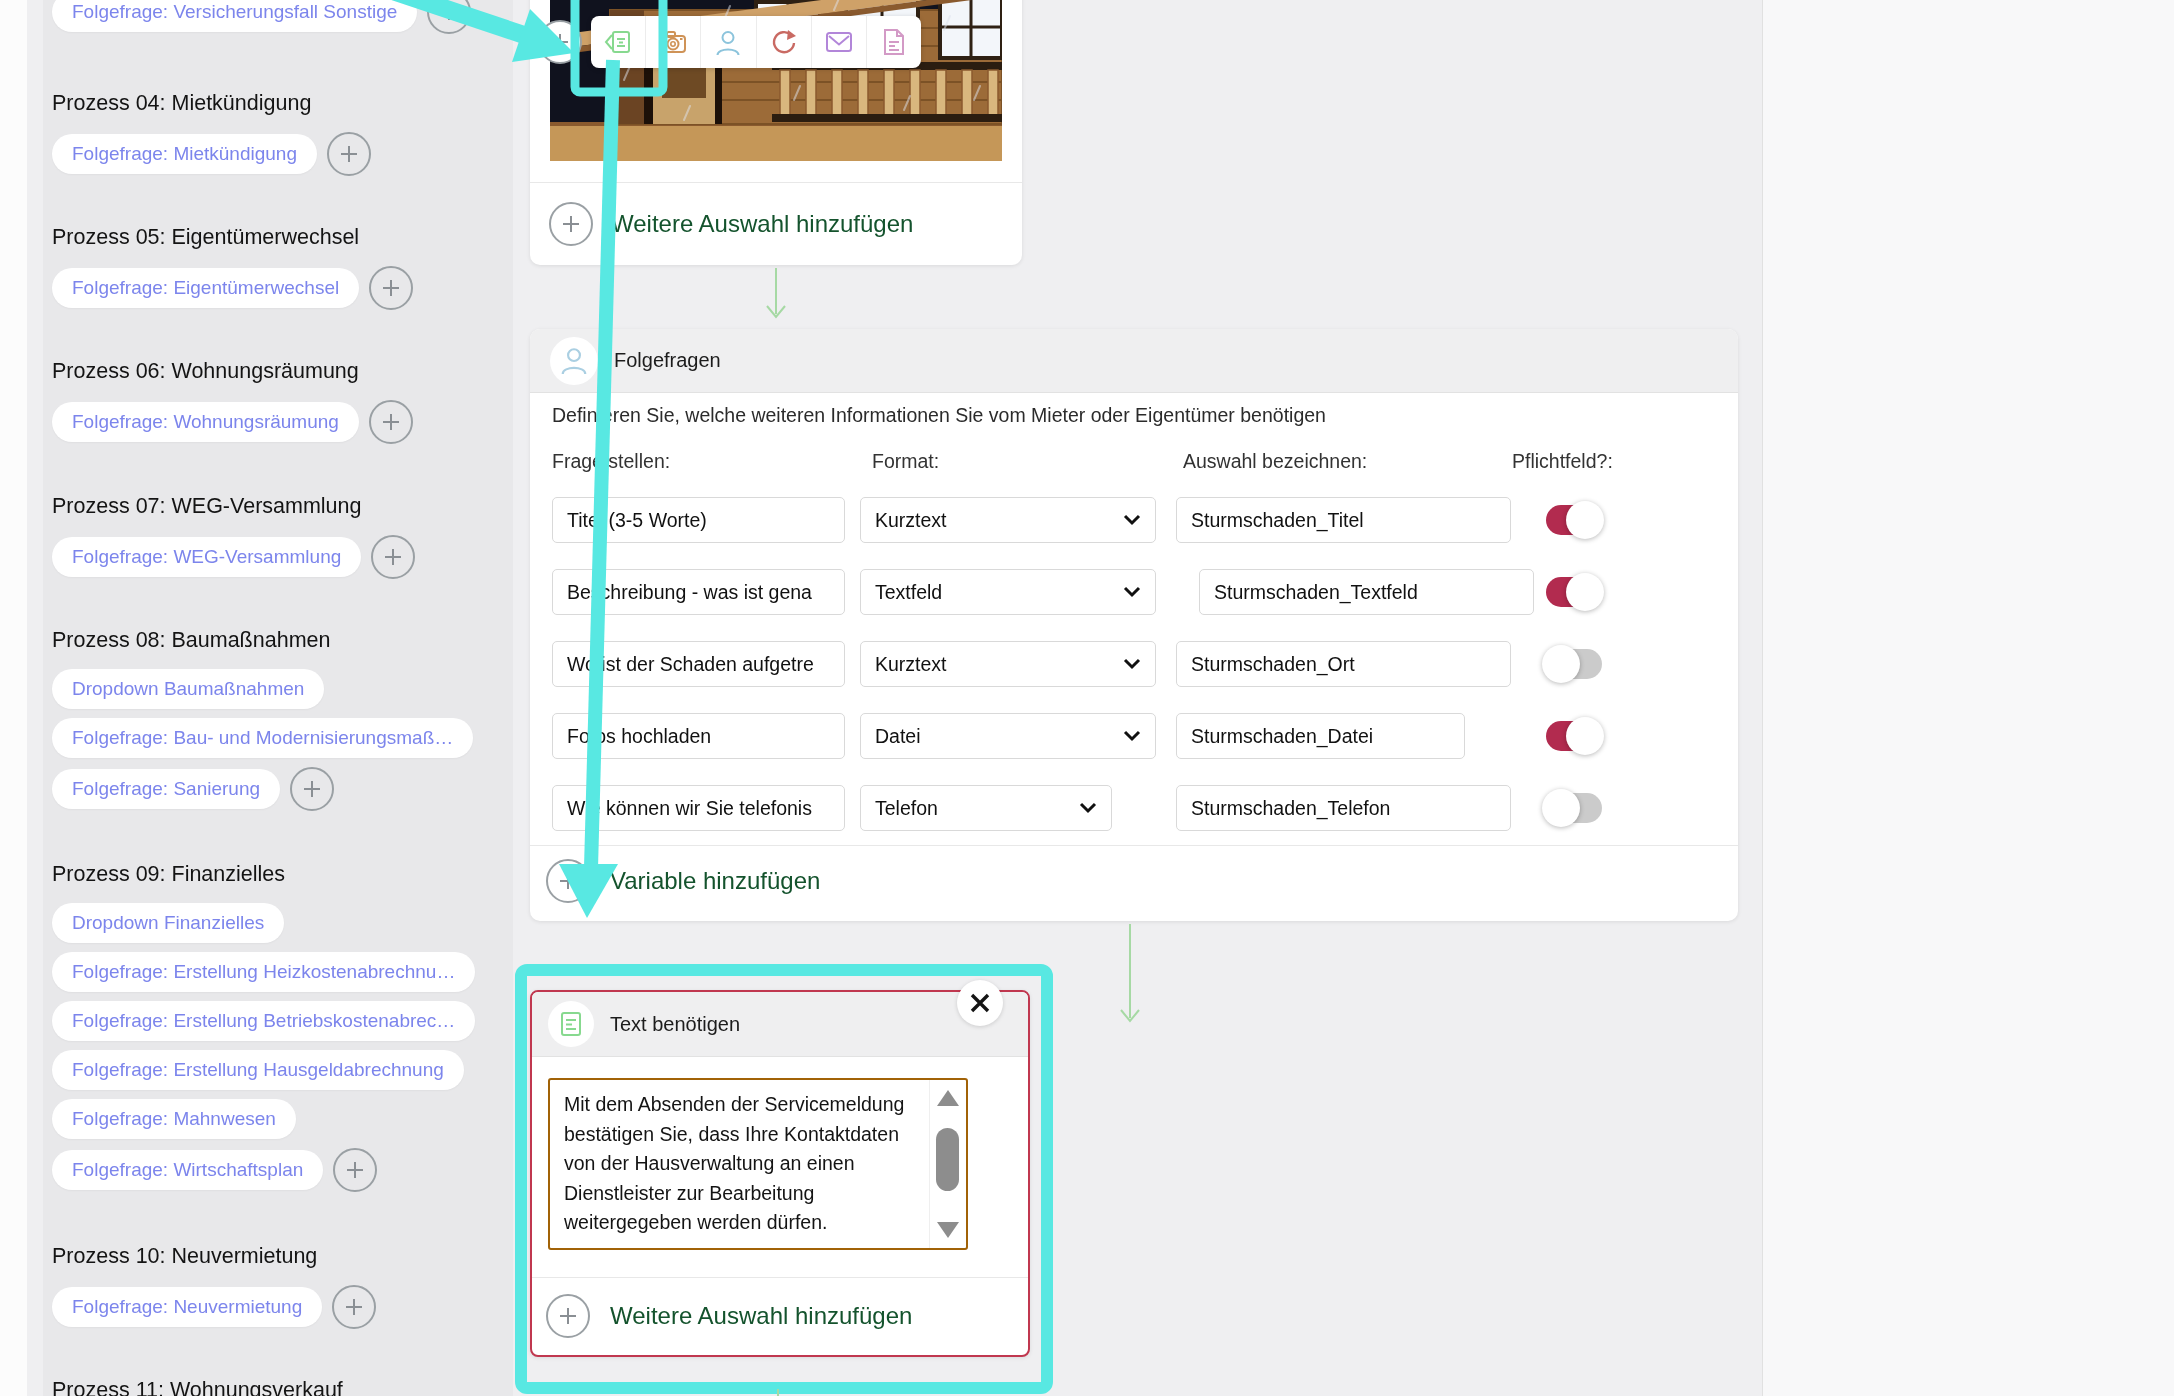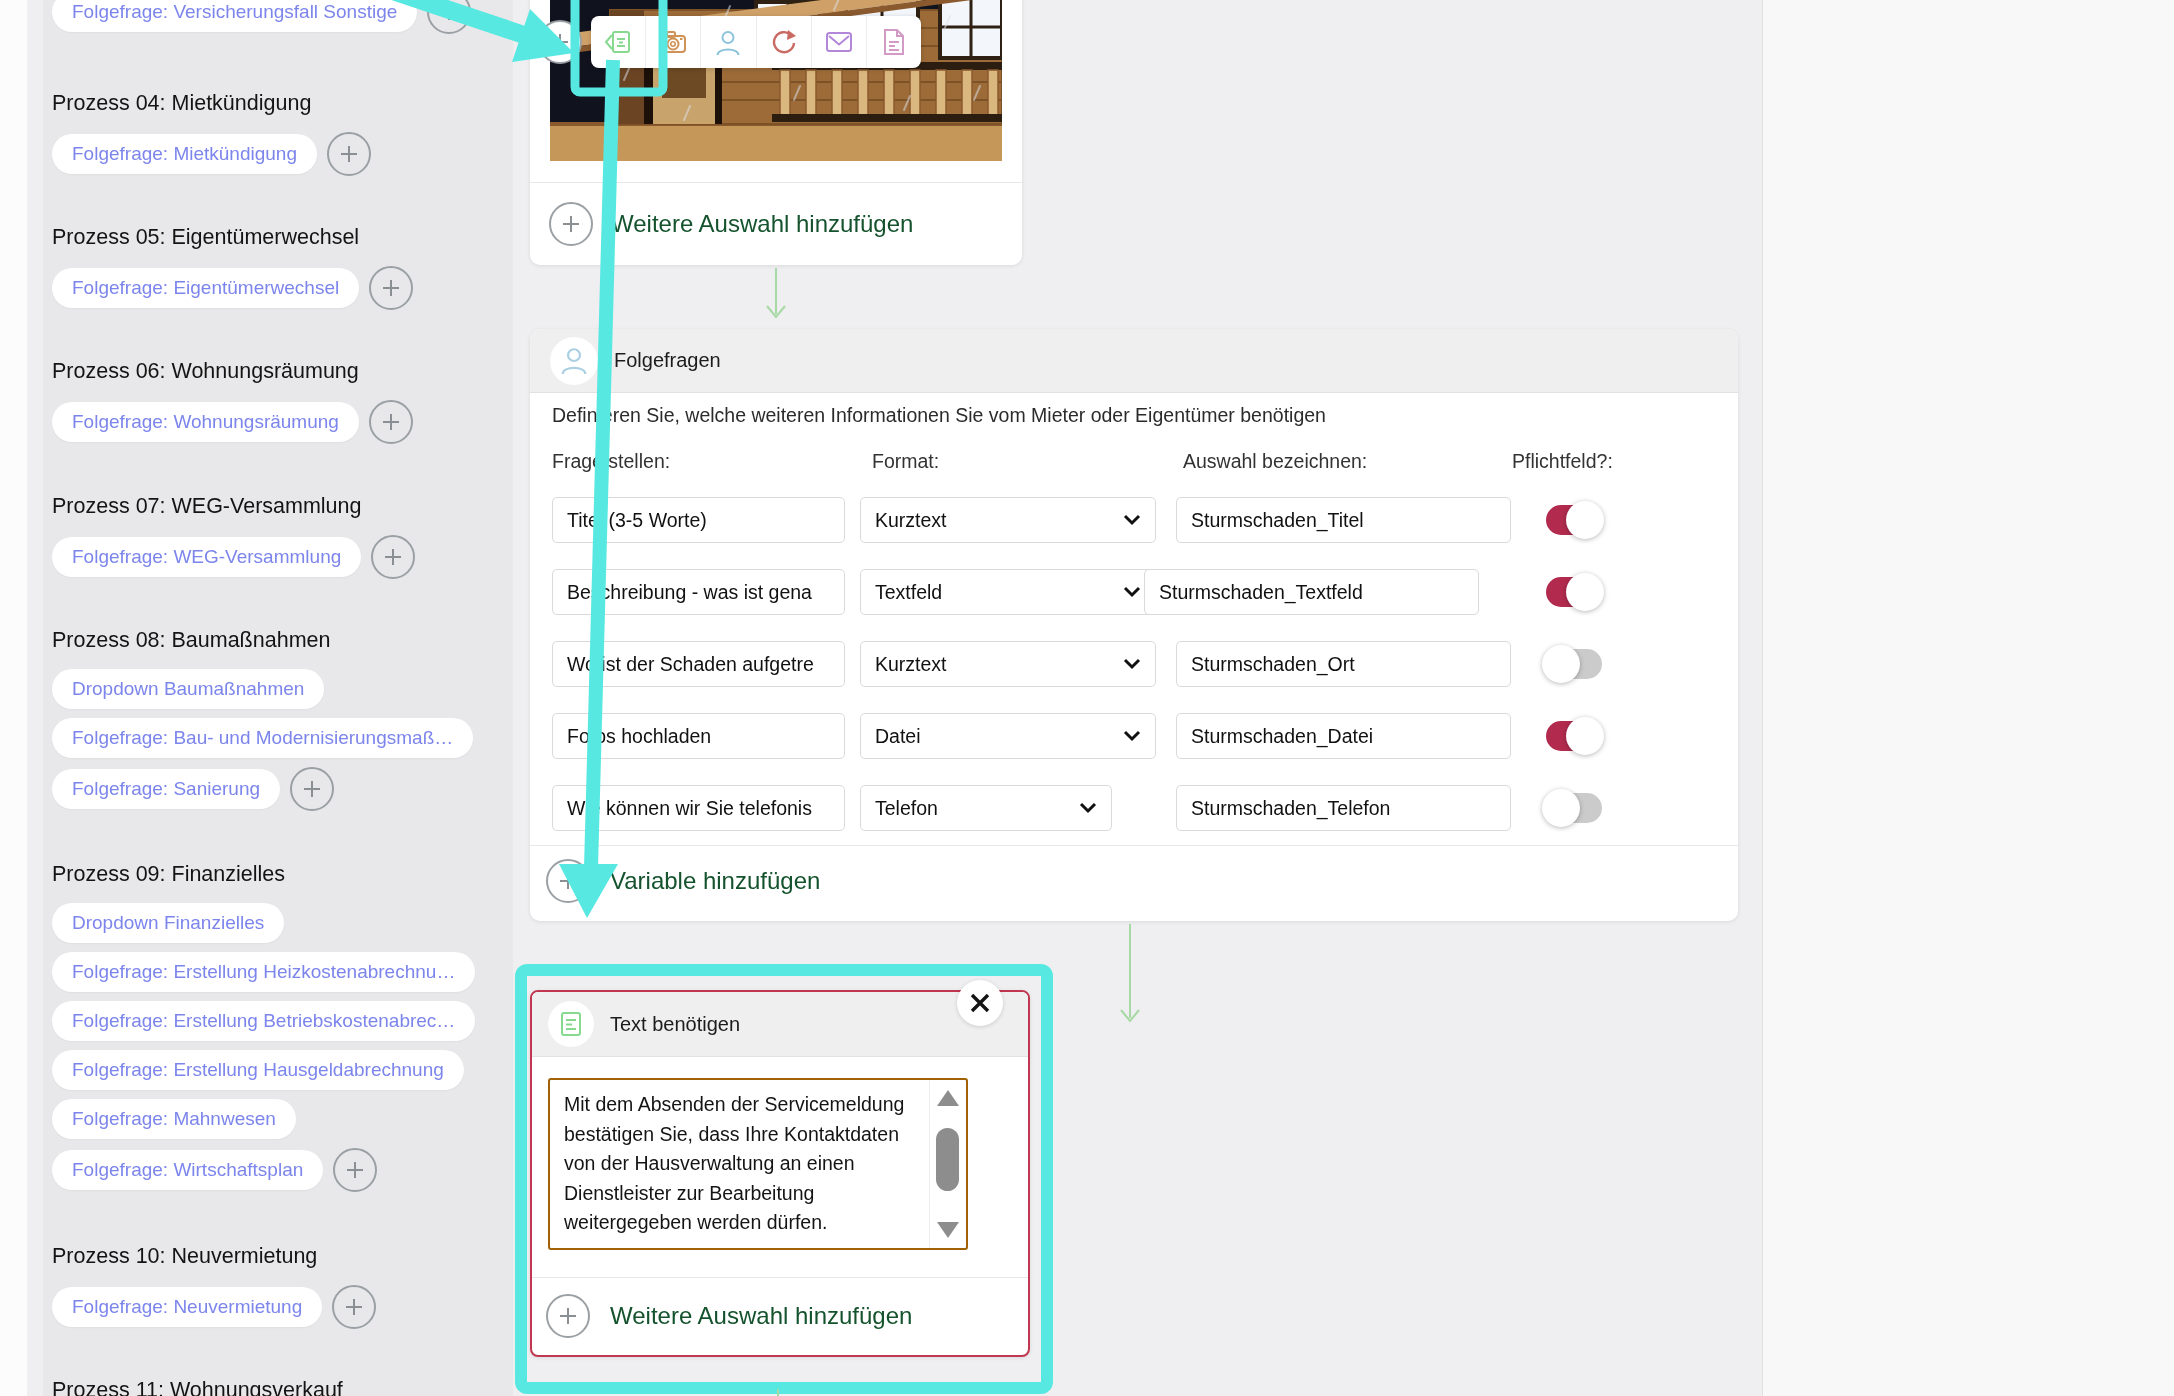--- a/index.html
+++ b/index.html
@@ -372,21 +372,21 @@
     </div>
 
     <div class="fu-row" style="left:0;top:240px;width:100%">
       <input class="fld" style="left: 22px; width: 293px;" value="Beschreibung - was ist gena">
       <div class="fld select-fld" style="left:330px;width:296px">
         <span>Textfeld</span>
         <svg width="18" height="12" viewBox="0 0 18 12">
             <path d="M2 2 L9 9 L16 2" fill="none" stroke="#111" stroke-width="3"></path>
           </svg>
       </div>
-      <input class="fld" style="left: 614px; width: 335px;" value="Sturmschaden_Textfeld">
+      <input class="fld" style="left: 669px; width: 335px;" value="Sturmschaden_Textfeld">
       <div class="toggle on" style="left:1016px;top:0">
         <div class="track"></div>
           <div class="thumb"></div>
       </div>
     </div>
 
     <div class="fu-row" style="left:0;top:312px;width:100%">
       <input class="fld" style="left: 22px; width: 293px;" value="Wo ist der Schaden aufgetre">
       <div class="fld select-fld" style="left:330px;width:296px">
         <span>Kurztext</span>
@@ -402,21 +402,21 @@
     </div>
 
     <div class="fu-row" style="left:0;top:384px;width:100%">
       <input class="fld" style="left: 22px; width: 293px;" value="Fotos hochladen">
       <div class="fld select-fld" style="left:330px;width:296px">
         <span>Datei</span>
         <svg width="18" height="12" viewBox="0 0 18 12">
             <path d="M2 2 L9 9 L16 2" fill="none" stroke="#111" stroke-width="3"></path>
           </svg>
       </div>
-      <input class="fld" style="left: 646px; width: 335px;" value="Sturmschaden_Datei">
+      <input class="fld" style="left: 646px; width: 289px;" value="Sturmschaden_Datei">
       <div class="toggle on" style="left:1016px;top:0">
         <div class="track"></div>
           <div class="thumb"></div>
       </div>
     </div>
 
     <div class="fu-row" style="left:0;top:456px;width:100%">
       <input class="fld" style="left: 22px; width: 293px;" value="Wie können wir Sie telefonis">
       <div class="fld select-fld" style="left:330px;width:252px">
         <span>Telefon</span>

